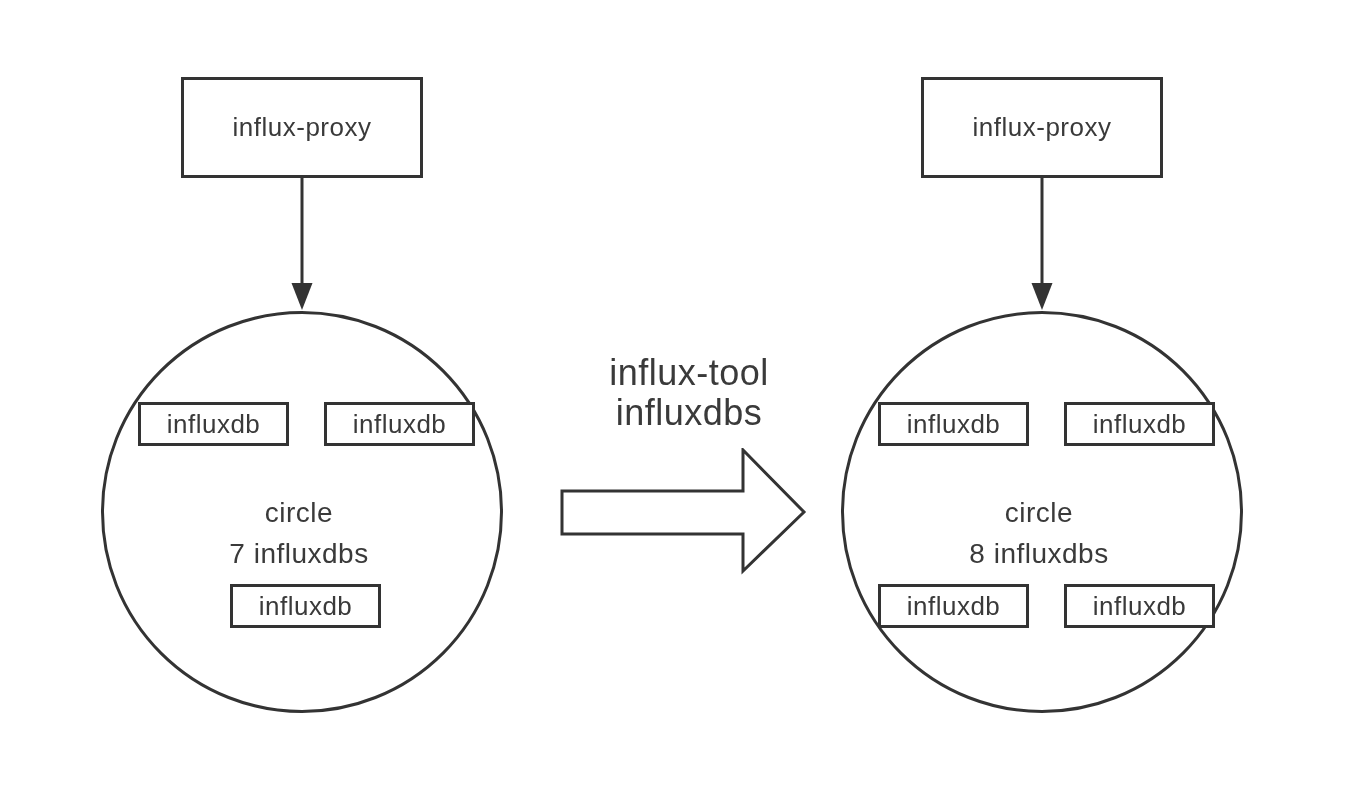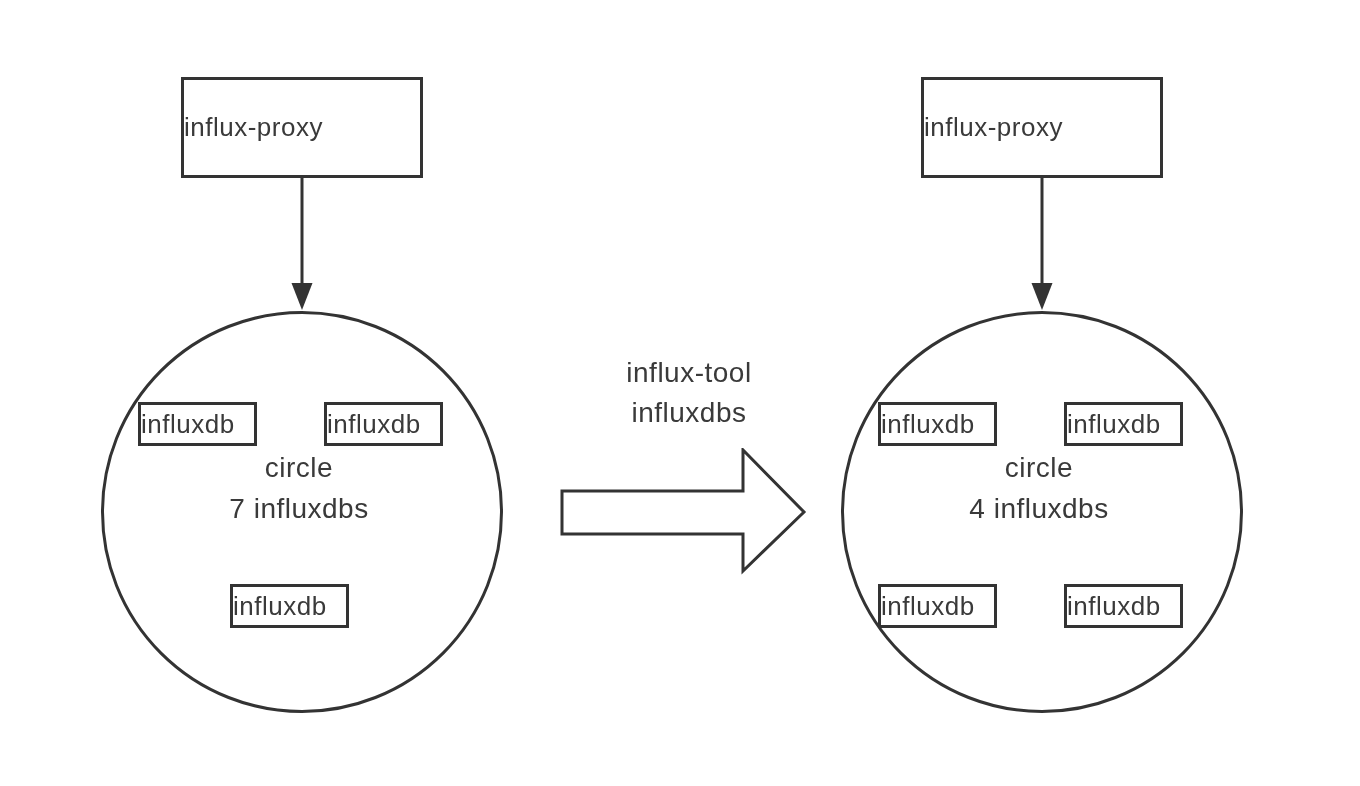--- a/index.html
+++ b/index.html
@@ -16,21 +16,21 @@
     color: #3a3a3a;
     overflow: hidden;
   }
   .box {
     position: absolute;
     box-sizing: border-box;
     border: 3px solid #333333;
     background: #ffffff;
     display: flex;
     align-items: center;
-    justify-content: flex-start;
+    justify-content: center;
     text-align: center;
   }
   .proxy-box {
     width: 242px;
     height: 101px;
     font-size: 26px;
     letter-spacing: 0.5px;
   }
   .proxy-left  { left: 181px; top: 77px; }
   .proxy-right { left: 921px; top: 77px; }
@@ -42,56 +42,56 @@
     height: 402px;
     border: 3px solid #333333;
     border-radius: 50%;
     background: #ffffff;
     top: 311px;
   }
   .circle-left  { left: 101px; }
   .circle-right { left: 841px; }
 
   .node-box {
-    width: 119px;
+    width: 151px;
     height: 44px;
     font-size: 26px;
     letter-spacing: 0.5px;
     z-index: 2;
   }
   
   .l-node-0 { left: 138px;  top: 402px; }
   .l-node-1 { left: 324px;  top: 402px; }
   .l-node-2 { left: 230px;  top: 584px; }
   
   .r-node-0 { left: 878px;  top: 402px; }
   .r-node-1 { left: 1064px; top: 402px; }
   .r-node-2 { left: 878px;  top: 584px; }
   .r-node-3 { left: 1064px; top: 584px; }
 
   .circle-caption {
     position: absolute;
     width: 394px;
-    top: 447px;
+    top: 492px;
     text-align: center;
     font-size: 28px;
     line-height: 41px;
     letter-spacing: 0.5px;
     z-index: 1;
   }
   .caption-left  { left: 102px; }
   .caption-right { left: 842px; }
 
   .transfer-label {
     position: absolute;
     left: 589px;
     top: 353px;
     width: 200px;
     text-align: center;
-    font-size: 28px;
+    font-size: 36px;
     line-height: 40px;
     letter-spacing: 0.5px;
   }
 
   .down-arrow {
     position: absolute;
     top: 177px;
     width: 24px;
     height: 134px;
   }
@@ -152,21 +152,21 @@
 
   <svg class="down-arrow down-arrow-right" viewBox="0 0 24 134">
     <line x1="12" y1="1" x2="12" y2="109" stroke="#333333" stroke-width="3"></line>
     <polygon points="1.5,106 22.5,106 12,133" fill="#333333"></polygon>
   </svg>
 
   <div class="circle circle-right"></div>
 
   <div class="circle-caption caption-right">
     <div>circle</div>
-    <div>4 influxdbs</div>
+    <div>8 influxdbs</div>
   </div>
 
   <div class="box node-box r-node-0">
     <span>influxdb</span>
   </div>
   <div class="box node-box r-node-1">
     <span>influxdb</span>
   </div>
   <div class="box node-box r-node-2">
     <span>influxdb</span>

